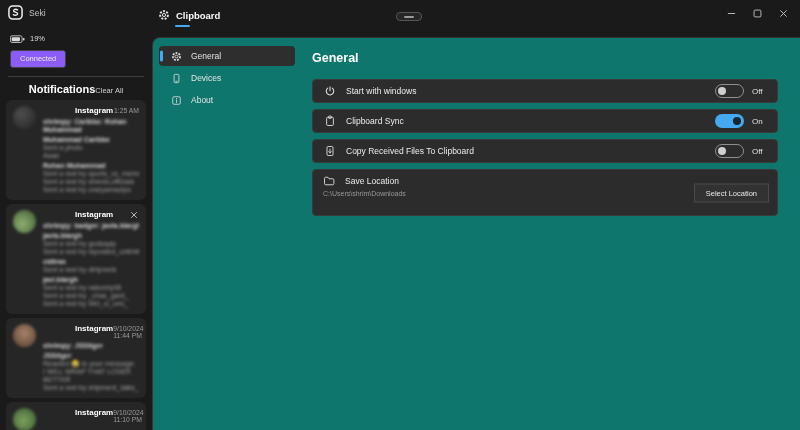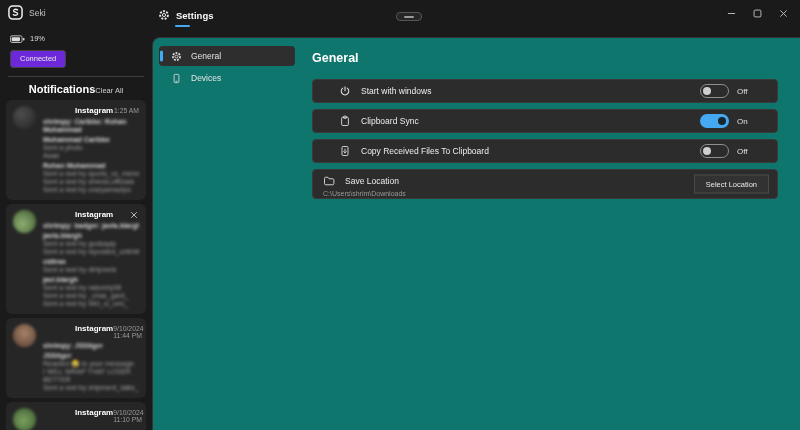--- a/index.html
+++ b/index.html
@@ -22,21 +22,21 @@
   .win-controls { position:absolute; right:4px; top:0; display:flex; }
   .win-btn { width:26px; height:26px; display:flex; align-items:center; justify-content:center;
     color:#c8c8c8; cursor:pointer; }
 
   
   #sidebar { position:absolute; top:28px; left:0; width:152px; bottom:0; padding:0 6px; overflow:hidden; }
   .device-name { margin:3px 0 0 4px; font-size:14px; font-weight:bold; color:#fff; letter-spacing:.2px; }
   .battery-row { margin:6px 0 0 4px; display:flex; align-items:center; gap:5px; font-size:7.5px; color:#ddd; }
   .battery-icon { width:15px; height:8px; color:#dcdcdc; }
   .connected-badge { display:inline-block; margin:7px 0 0 4px; padding:3px 9px 4px;
-    background:#6d28d9; border:1px solid #434343; border-radius:3px;
+    background:#8b5cf6; border:1px solid #434343; border-radius:3px;
     font-size:7.5px; color:#e8e8e8; cursor:pointer; }
   .sidebar-divider { margin:8px 2px 0; border:none; border-top:1px solid #3d3d3d; }
   .notif-header { display:flex; justify-content:center; align-items:baseline; margin:6px 2px 5px; }
   .notif-title { font-size:11px; font-weight:bold; color:#fff; }
   .clear-all { font-size:7.5px; color:#cfcfcf; cursor:pointer; }
 
   .ncard { background:#262626; border-radius:6px; padding:6px 7px; margin-bottom:4px;
     position:relative; display:flex; gap:7px; cursor:pointer; }
   .avatar { width:23px; height:23px; border-radius:50%; flex-shrink:0; filter:blur(1.5px); }
   .av0 { background:radial-gradient(circle at 35% 35%, #4d4d4d, #232323); }
@@ -71,32 +71,32 @@
     margin-bottom:2px; border-radius:4px; font-size:8.5px; color:#e4e4e4;
     position:relative; cursor:pointer; }
   .nav-item.selected { background:#2e2e2e; }
   .nav-indicator { position:absolute; left:1px; top:50%; transform:translateY(-50%);
     width:3px; height:11px; border-radius:2px; }
   .nav-icon { width:11px; height:11px; color:#dcdcdc; }
 
   #main { position:absolute; left:148px; top:0; right:0; bottom:0; padding:13px 22px 0 11px; }
   .panel-title { font-size:12.5px; font-weight:bold; color:#fff; margin-bottom:14px; }
   .srow { min-height:24px; background:#2c2c2c; border:1px solid #3a3a3a; border-radius:4px;
-    margin-bottom:6px; display:flex; align-items:center; padding:0 26px; }
+    margin-bottom:6px; display:flex; align-items:center; padding:0 11px; }
   .row-icon { width:12px; height:12px; color:#e0e0e0; flex-shrink:0; }
   .row-label { font-size:8.5px; color:#ededed; margin-left:10px; }
   .row-spacer { flex:1; }
   .toggle { width:29px; height:14px; border-radius:8px; position:relative; cursor:pointer; flex-shrink:0; }
   .toggle.off { border:1px solid #8f8f8f; }
   .toggle.off .knob { position:absolute; left:2px; top:2px; width:8px; height:8px;
     border-radius:50%; background:#cfcfcf; }
   .toggle.on .knob { position:absolute; right:3px; top:3px; width:8px; height:8px;
     border-radius:50%; background:#16262e; }
   .toggle-state { font-size:8px; color:#e0e0e0; margin-left:8px; width:14px; }
-  .srow.tall { display:block; padding:5px 10px 6px; position:relative; height:30px; }
+  .srow.tall { display:block; padding:5px 10px 6px; position:relative; height:47px; }
   .tall-top { display:flex; align-items:center; }
   .save-path { font-size:7px; color:#989898; margin-top:3px; }
   .select-btn { position:absolute; right:8px; top:50%; transform:translateY(-50%);
     background:#323232; border:1px solid #4a4a4a; border-radius:0;
     padding:4px 11px; font-size:7.5px; color:#e8e8e8; cursor:pointer; }
 </style>
 </head>
 <body>
 
 <div id="titlebar">
@@ -231,21 +231,21 @@
   </div>
 </div>
 
 <div id="tab-settings">
   <span class="tab-icon">
     <svg viewBox="0 0 16 16" fill="none" stroke="currentColor">
       <circle cx="8" cy="8" r="5.2" stroke-width="2.6" stroke-dasharray="2.7 1.8"></circle>
       <circle cx="8" cy="8" r="2.1" stroke-width="1.3"></circle>
     </svg>
   </span>
-  <span class="tab-label">Settings</span>
+  <span class="tab-label">Clipboard</span>
   <span class="tab-underline" style="background:#45a9f1;"></span>
 </div>
 
 <div id="content-panel">
 
   <div id="settings-nav">
     <div class="nav-item selected">
       <span class="nav-indicator" style="background:#45a9f1;"></span>
       <span class="nav-icon">
         <svg viewBox="0 0 16 16" fill="none" stroke="currentColor">
@@ -256,20 +256,30 @@
       <span>General</span>
     </div>
     <div class="nav-item">
       <span class="nav-icon">
         <svg viewBox="0 0 16 16" fill="none" stroke="currentColor" stroke-width="1.2">
           <rect x="4.5" y="2" width="7" height="12" rx="1.5"></rect>
             <path d="M7 12h2" stroke-linecap="round"></path>
         </svg>
       </span>
       <span>Devices</span>
+    </div>
+    <div class="nav-item">
+      <span class="nav-icon">
+        <svg viewBox="0 0 16 16" fill="none" stroke="currentColor" stroke-width="1.2">
+          <rect x="2.5" y="2.5" width="11" height="11" rx="2"></rect>
+          <path d="M8 7.5v3.5" stroke-linecap="round"></path>
+          <circle cx="8" cy="5.3" r="0.8" fill="currentColor" stroke="none"></circle>
+        </svg>
+      </span>
+      <span>About</span>
     </div>
   </div>
 
   <div id="main">
     <div class="panel-title">General</div>
 
     <div class="srow">
       <span class="row-icon">
         <svg viewBox="0 0 16 16" fill="none" stroke="currentColor" stroke-width="1.4" stroke-linecap="round">
           <path d="M8 2.5v5"></path>

